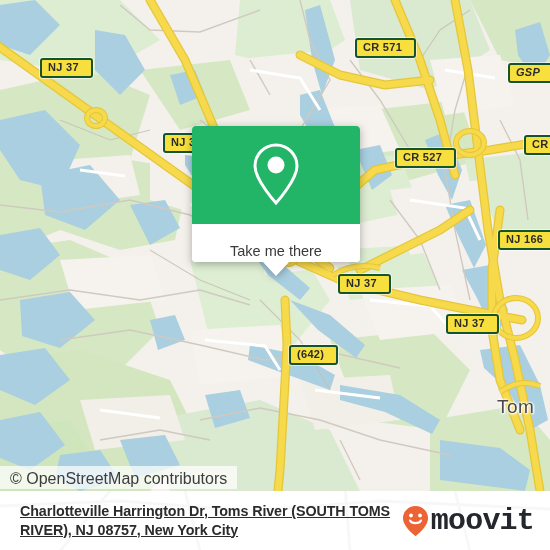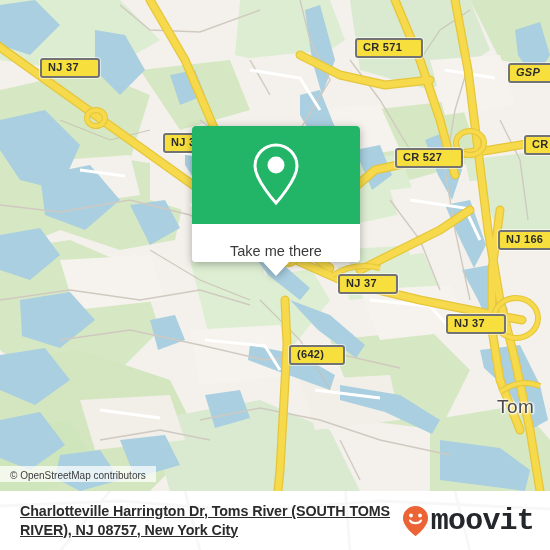--- a/index.html
+++ b/index.html
@@ -15,27 +15,27 @@
   #map{
     position:absolute;left:0;top:0;width:550px;height:491px;
     background:#f2efe9;overflow:hidden;
   }
   .layer{position:absolute;left:0;top:0;width:550px;height:491px;}
 
   
   .shield{
     position:absolute;
     background:#f7e03d;
-    border:2px solid #737373;
+    border:2px solid #14532d;
     border-radius:3px;
     color:#2b2b2b;
     font-size:11px;
     font-weight:bold;
     letter-spacing:.3px;
-    padding:1px 19px 2px 6px;
+    padding:1px 12px 2px 6px;
     line-height:13px;
     white-space:nowrap;
     box-shadow:0 0 0 1px rgba(255,255,255,.55);
     font-family:"Liberation Sans", sans-serif;
   }
   .placelabel{
     position:absolute;
     color:#4a4a4a;
     font-size:19px;
     letter-spacing:.5px;
@@ -68,21 +68,21 @@
     border-left:14px solid transparent;
     border-right:14px solid transparent;
     border-top:15px solid #fff;
   }
 
   
   #attrib{
     position:absolute;left:0;top:466px;
     background:rgba(255,255,255,.72);
     padding:4px 10px 1px 10px;
-    font-size:10px;color:#3c3c3c;
+    font-size:16px;color:#3c3c3c;
     font-family:"Liberation Sans", sans-serif;
     white-space:nowrap;
   }
 
   
   #footer{
     position:absolute;left:0;top:491px;width:550px;height:59px;
     background:#ffffff;overflow:hidden;
   }
   #footer-watermark{

